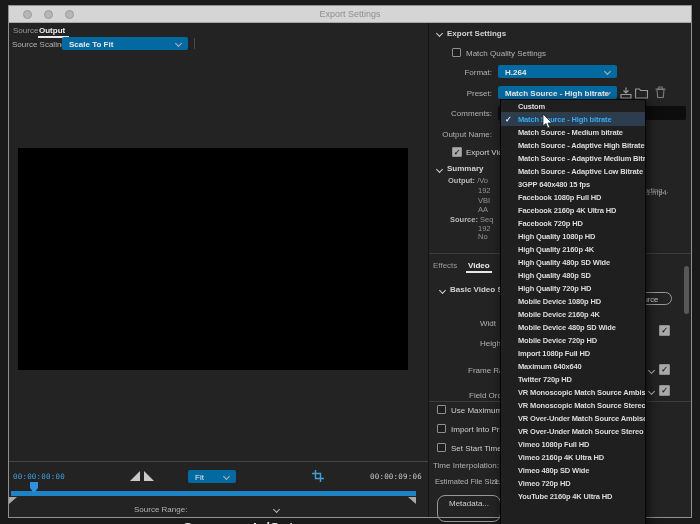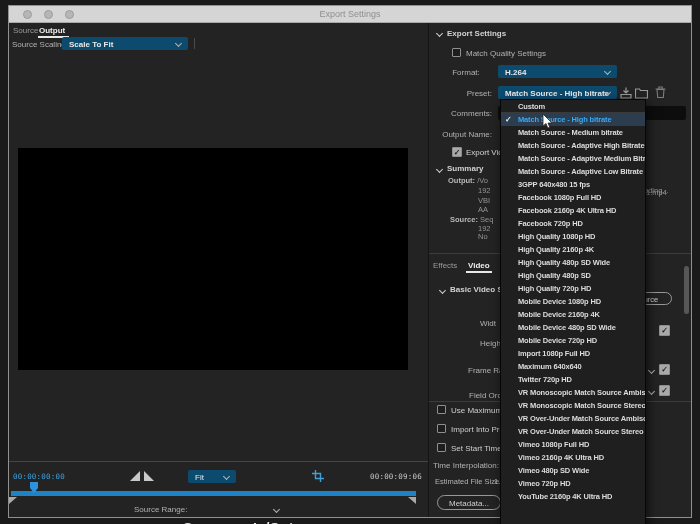--- a/index.html
+++ b/index.html
@@ -6,21 +6,21 @@
   #screen{position:relative;width:700px;height:524px;background:#1a1a1a;overflow:hidden;
           font-family:"Liberation Sans",sans-serif;font-size:8px;color:#cfcfcf;}
   .abs{position:absolute;}
   .nw{white-space:nowrap;}
   
   #window{left:8px;top:5px;width:684px;height:513px;background:#232323;border:1px solid #909090;box-sizing:border-box;}
   #titlebar{left:9px;top:6px;width:682px;height:17px;background:#d5d5d5;border-bottom:1px solid #a9a9a9;box-sizing:border-box;}
   .dot{position:absolute;top:4px;width:9px;height:9px;border-radius:50%;background:#b6b6b6;border:1px solid #9c9c9c;box-sizing:border-box;}
   #title{left:0;top:0;width:100%;text-align:center;line-height:16px;color:#8f8f8f;font-size:9px;}
   
-  .select{background:#0c4a6e;border-radius:2px;color:#e8e8e8;font-weight:bold;box-sizing:border-box;}
+  .select{background:#0369a1;border-radius:2px;color:#e8e8e8;font-weight:bold;box-sizing:border-box;}
   .select .txt{position:absolute;left:7px;top:50%;transform:translateY(-50%);white-space:nowrap;}
   .chev{position:absolute;width:4px;height:4px;border-left:1px solid #b5b5b5;border-bottom:1px solid #b5b5b5;transform:rotate(-45deg);}
   .seccv{position:absolute;width:4px;height:4px;border-left:1px solid #cfcfcf;border-bottom:1px solid #cfcfcf;transform:rotate(-45deg);}
   .lbl{color:#b2b2b2;}
   .val{color:#e8e8e8;font-weight:bold;}
   .cb{background:#1d1d1d;border:1px solid #8f8f8f;border-radius:1px;box-sizing:border-box;}
   .cb.on{background:#a9a9a9;border:1px solid #8f8f8f;color:#1c1c1c;font-size:8px;font-weight:bold;text-align:center;line-height:9px;}
   .hdr{font-weight:bold;color:#d2d2d2;}
   .divider{background:#3c3c3c;height:1px;}
   .tri{position:absolute;background:#c9c9c9;}
@@ -96,21 +96,21 @@
   <span class="chev" style="left:274px;top:507px;"></span>
 
   <div class="abs" style="left:428px;top:23px;width:1px;height:494px;background:#141414;"></div>
 
   <span class="seccv" style="left:437px;top:31px;"></span>
   <div class="abs nw hdr" style="left:447px;top:29px;">Export Settings</div>
 
   <span class="abs cb" style="left:452px;top:48px;width:9px;height:9px;"></span>
   <div class="abs nw lbl" style="left:466px;top:49px;">Match Quality Settings</div>
 
-  <div class="abs nw lbl" style="left:440px;top:68px;width:52px;text-align:center;">Format:</div>
+  <div class="abs nw lbl" style="left:440px;top:68px;width:52px;text-align:right;">Format:</div>
   <div class="abs select" style="left:498px;top:65px;width:119px;height:13px;">
     <span class="txt">H.264</span>
     <span class="chev" style="right:7px;top:4px;"></span>
   </div>
 
   <div class="abs nw lbl" style="left:440px;top:89px;width:52px;text-align:right;">Preset:</div>
   <div class="abs select" style="left:498px;top:86px;width:119px;height:13px;">
     <span class="txt">Match Source - High bitrate</span>
     <span class="chev" style="right:7px;top:4px;"></span>
   </div>
@@ -181,21 +181,21 @@
   <div class="abs nw" style="left:451px;top:406px;color:#cfcfcf;">Use Maximum Ren</div>
   <span class="abs cb" style="left:437px;top:424px;width:9px;height:9px;"></span>
   <div class="abs nw" style="left:451px;top:425px;color:#cfcfcf;">Import Into Projec</div>
   <span class="abs cb" style="left:437px;top:443px;width:9px;height:9px;"></span>
   <div class="abs nw" style="left:451px;top:444px;color:#cfcfcf;">Set Start Timecode</div>
 
   <div class="abs nw lbl" style="left:433px;top:461px;">Time Interpolation:</div>
   <div class="abs nw lbl" style="left:435px;top:477px;font-size:7.5px;">Estimated File Size:</div>
   <div class="abs nw lbl" style="left:494px;top:477px;font-size:7.5px;">1.</div>
 
-  <div class="abs pill" style="left:437px;top:495px;width:64px;height:15px;line-height:15px;">Metadata...</div>
+  <div class="abs pill" style="left:437px;top:495px;width:64px;height:27px;line-height:15px;">Metadata...</div>
   <div class="abs pill" style="left:661px;top:494px;width:64px;height:22px;line-height:17px;margin-top:44px;">Cancel</div>
 
   <div class="abs" id="preset-menu">
       <div class="mrow sep"><span>Custom</span></div>
       <div class="mrow sel"><span class="ck">✓</span><span>Match Source - High bitrate</span></div>
       <div class="mrow"><span>Match Source - Medium bitrate</span></div>
       <div class="mrow"><span>Match Source - Adaptive High Bitrate</span></div>
       <div class="mrow"><span>Match Source - Adaptive Medium Bitrate</span></div>
       <div class="mrow"><span>Match Source - Adaptive Low Bitrate</span></div>
       <div class="mrow"><span>3GPP 640x480 15 fps</span></div>

